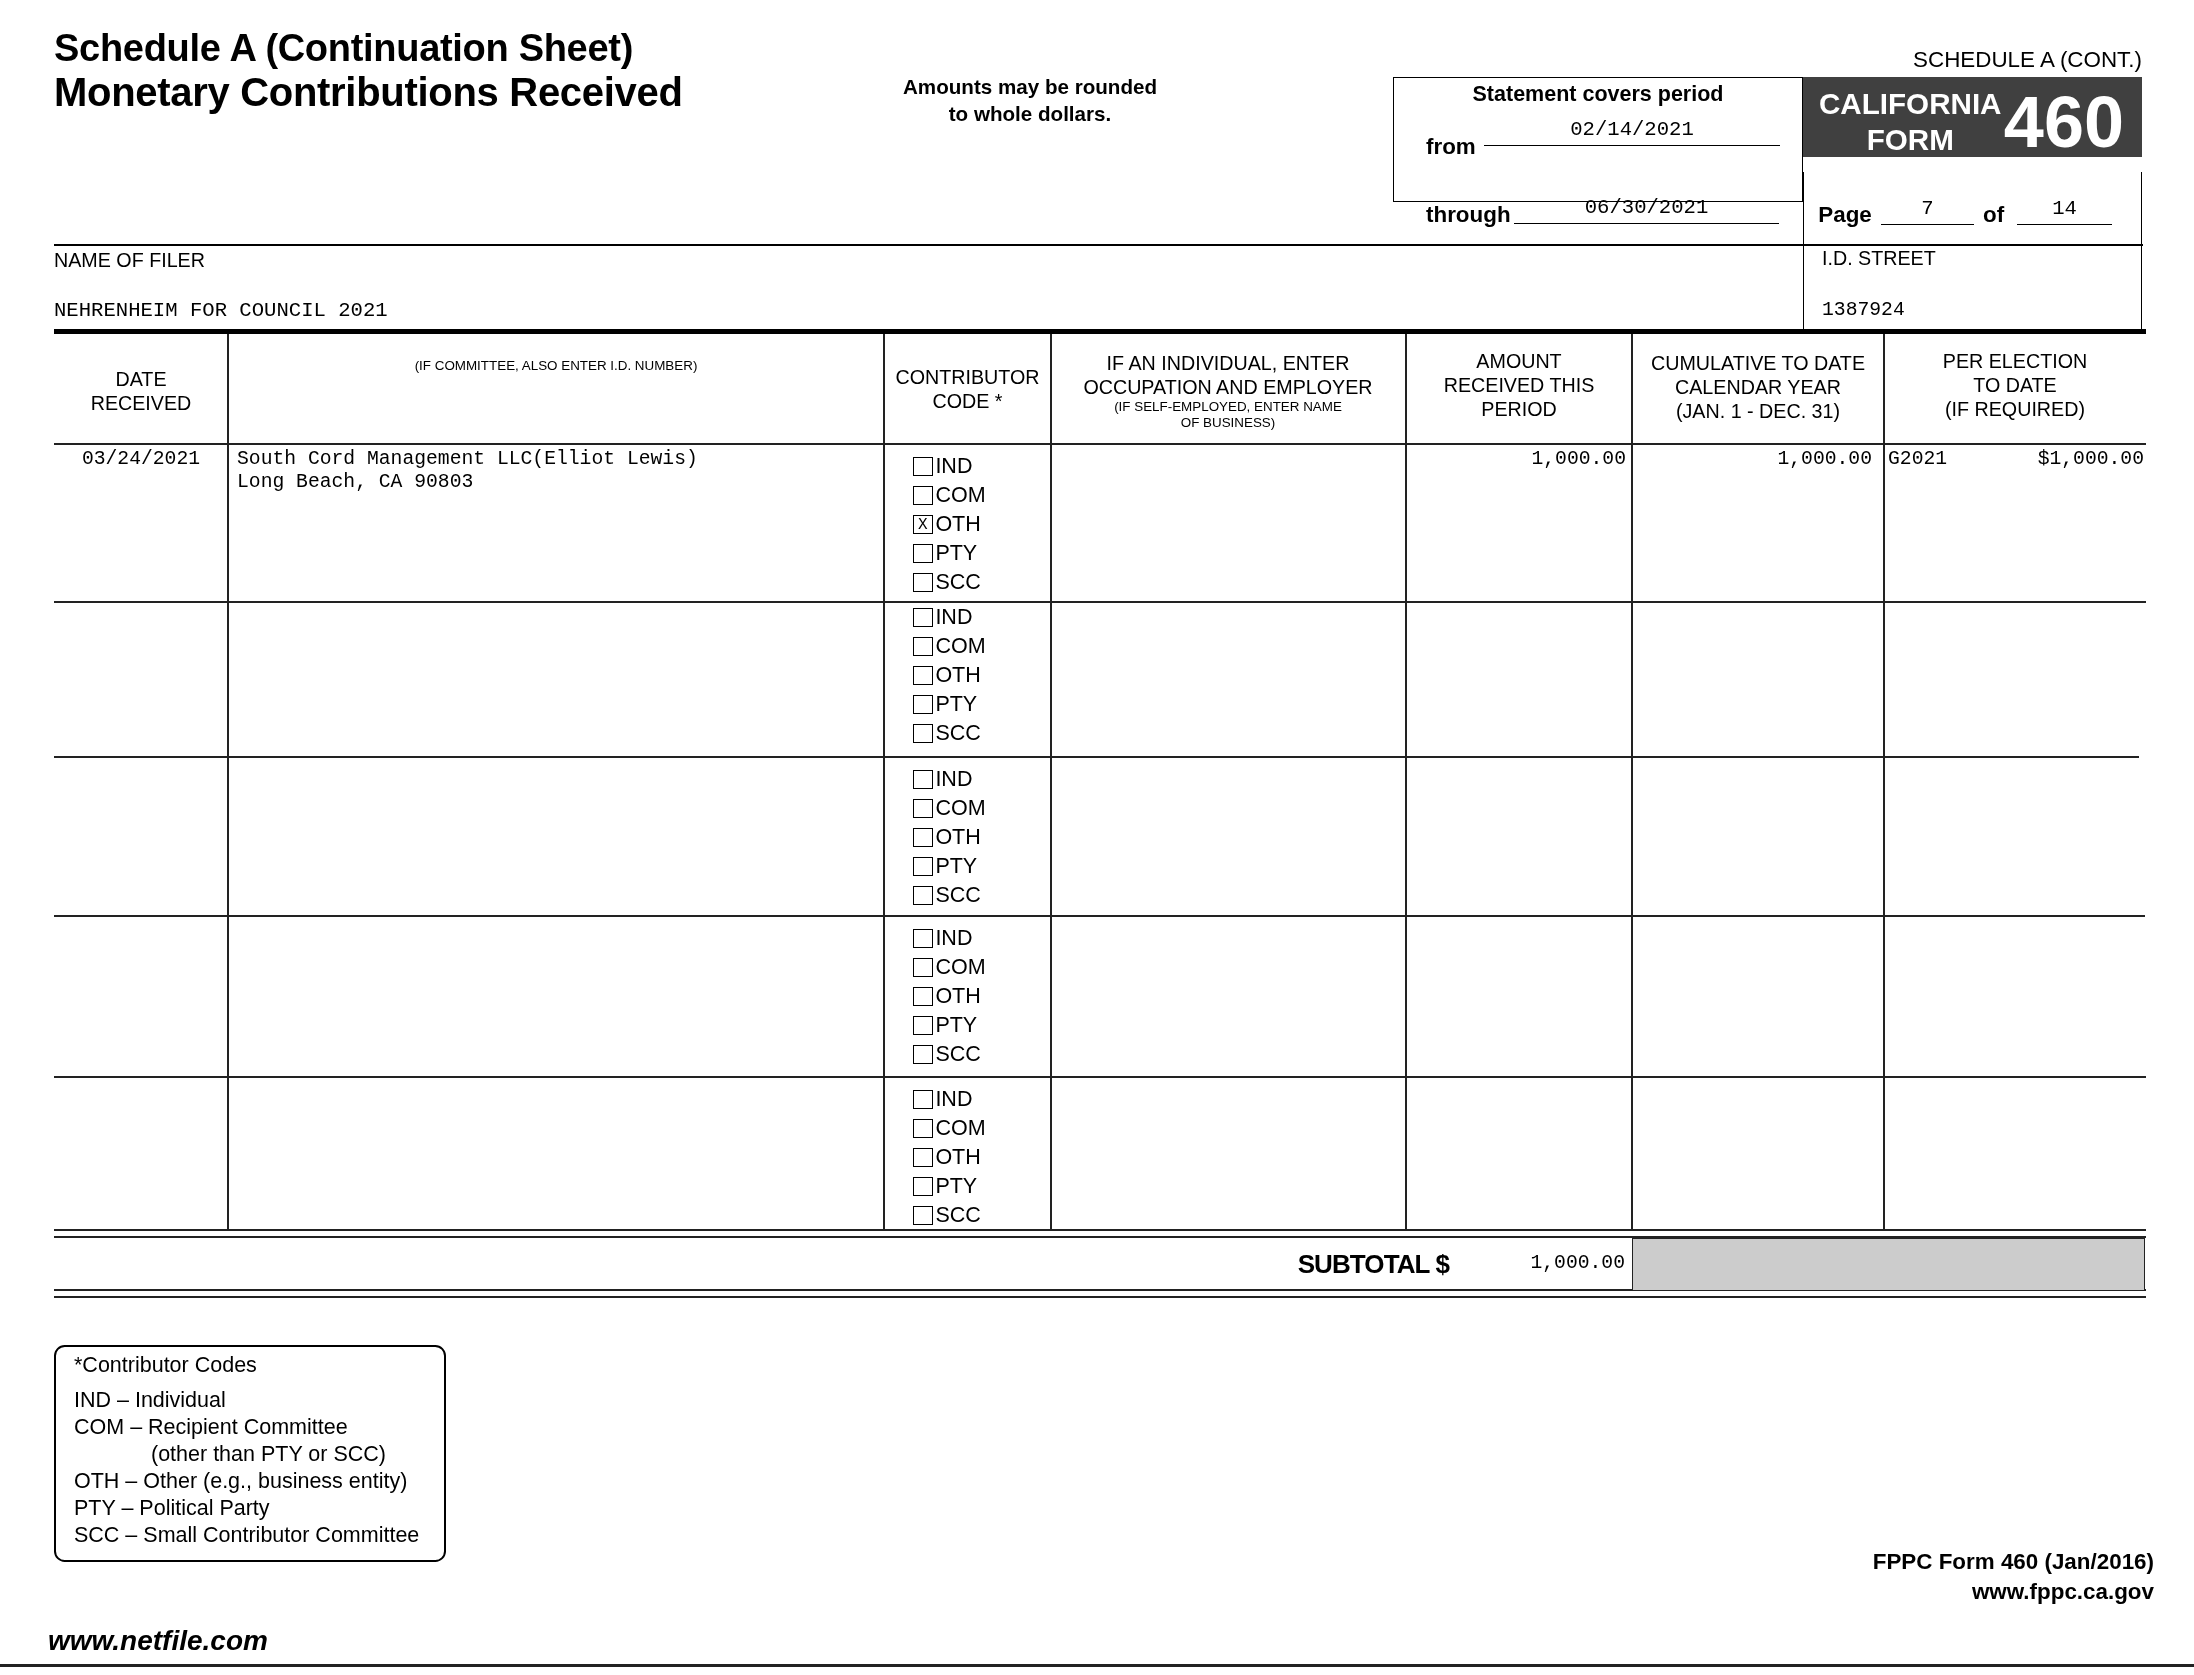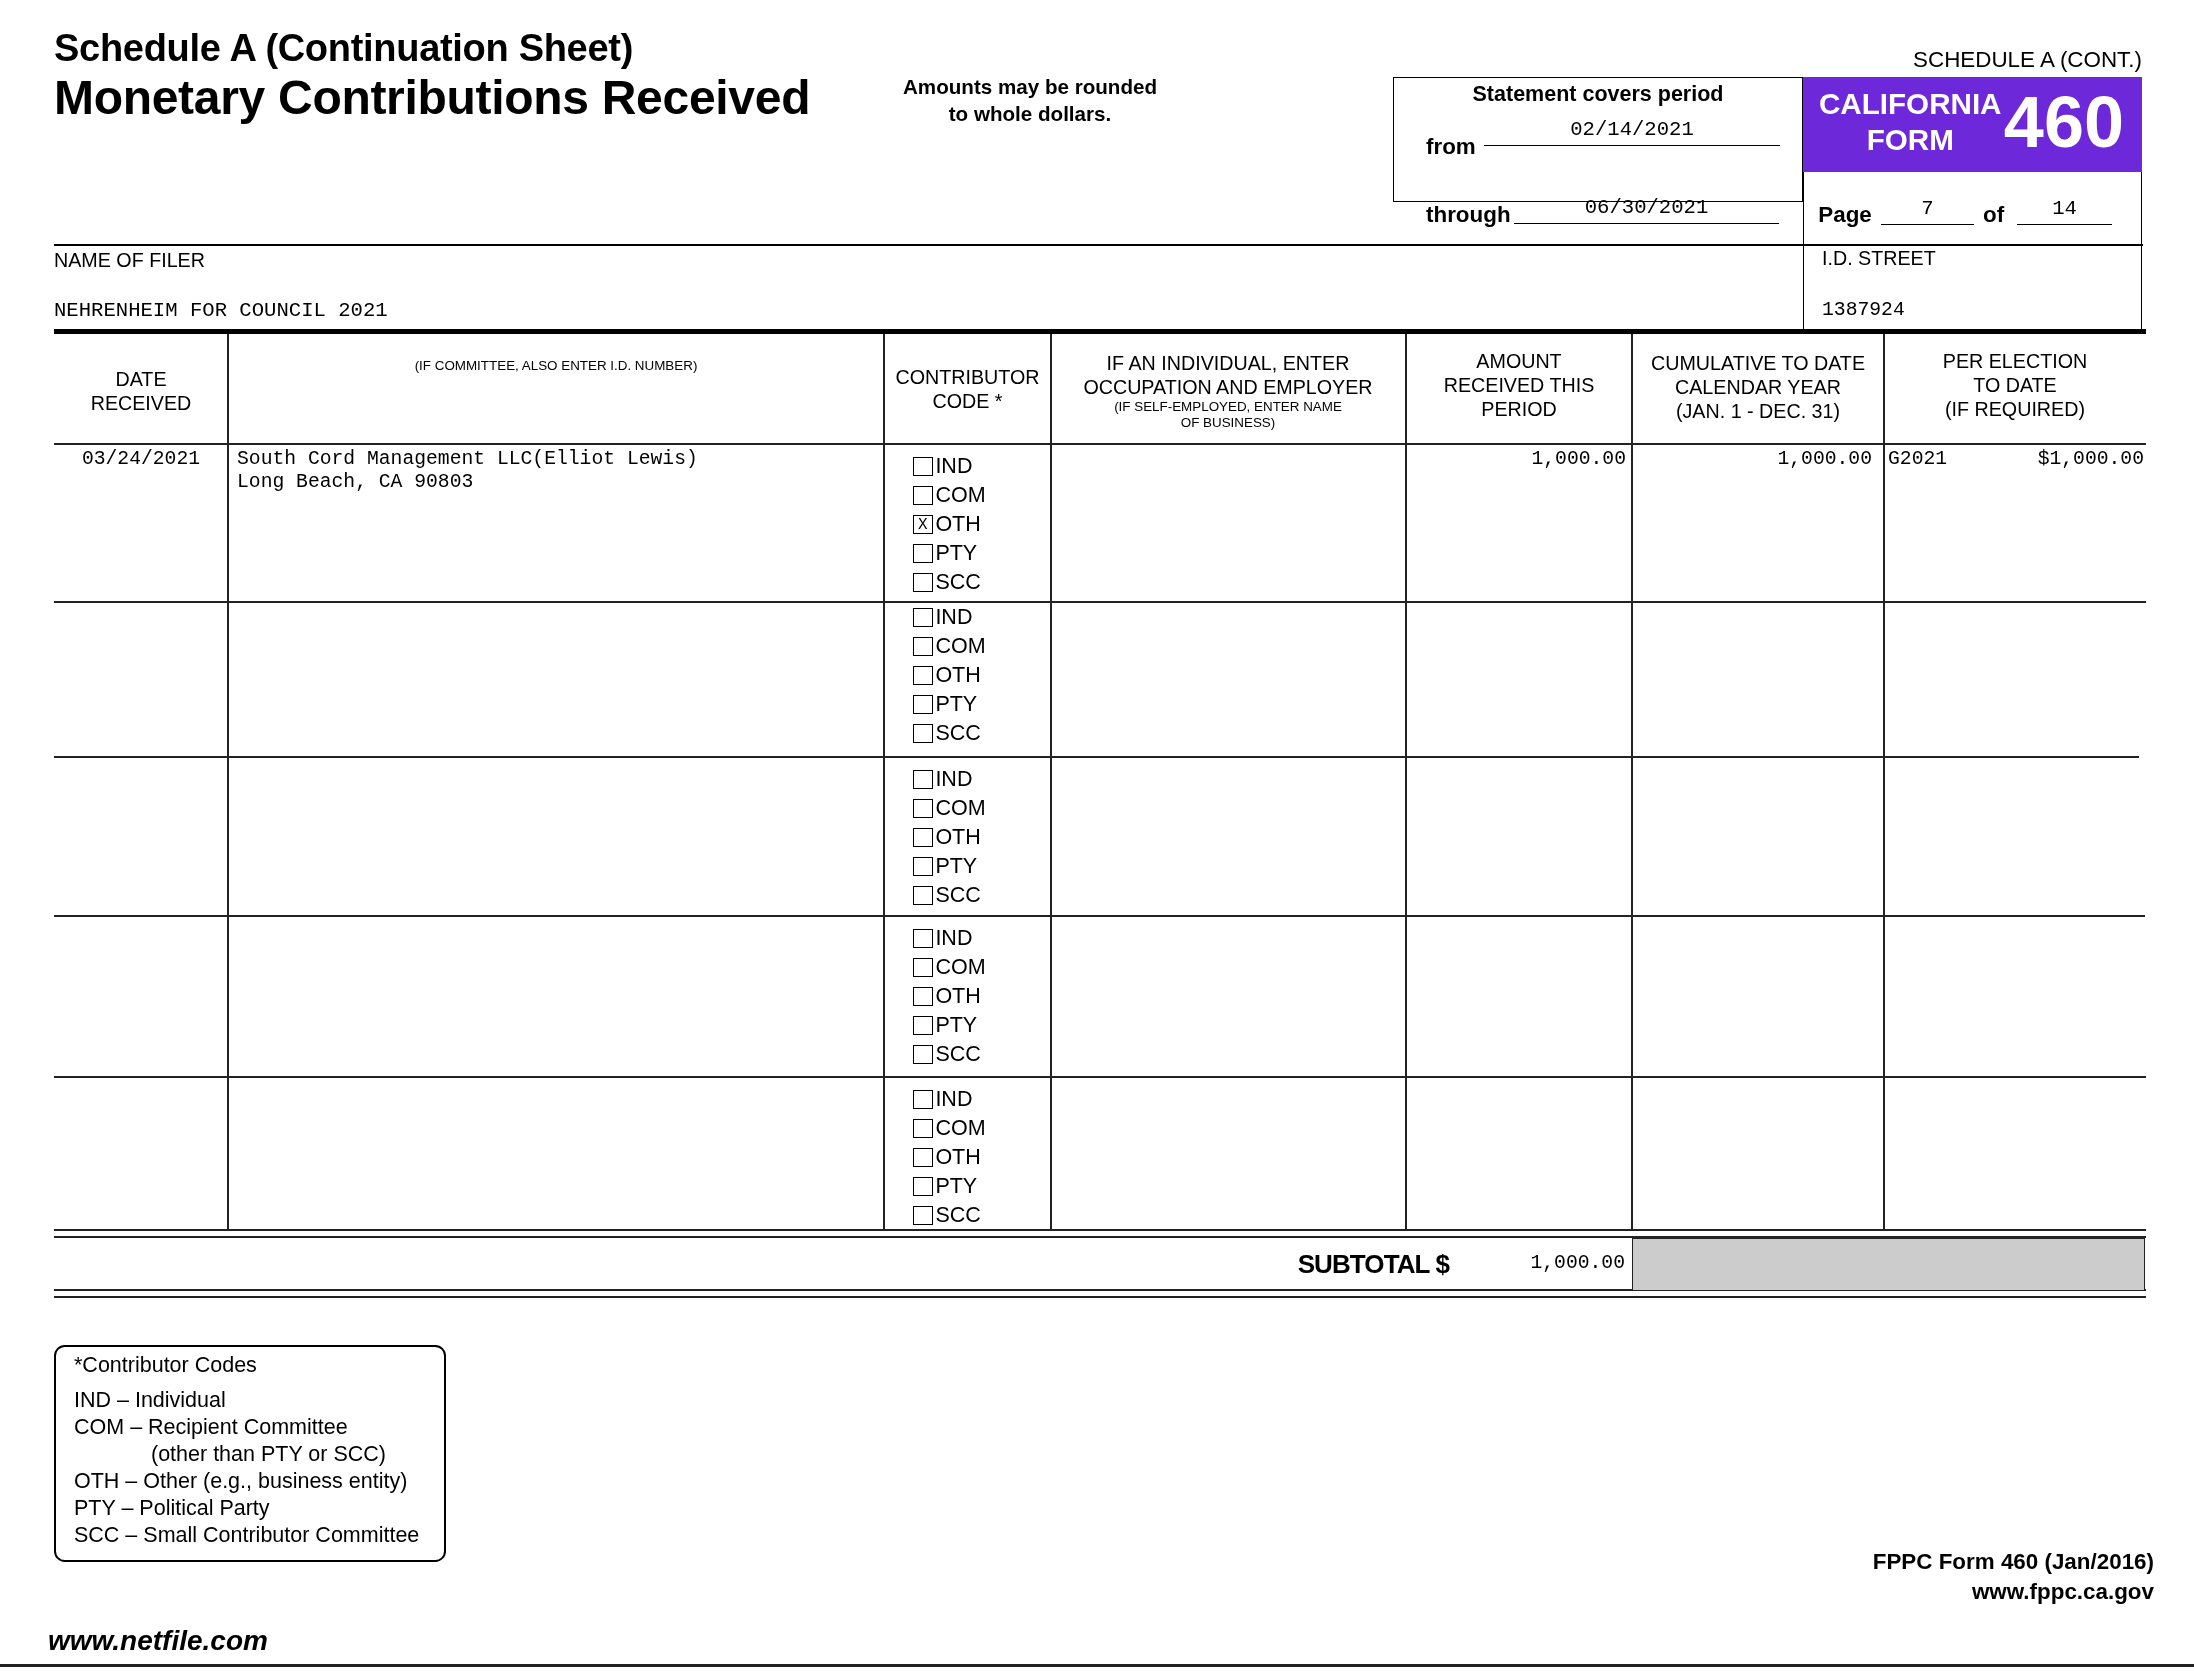--- a/index.html
+++ b/index.html
@@ -3,32 +3,32 @@
 <meta charset="utf-8">
 <style>
   html, body { margin:0; padding:0; background:#ffffff; }
   body { width:2194px; height:1676px; position:relative; overflow:hidden; color:#000;
          font-family:"Liberation Sans", sans-serif; }
   .abs { position:absolute; }
   .mono { font-family:"Liberation Mono", "DejaVu Sans Mono", monospace; }
 
   
   #title1 { left:54px; top:27px; font-size:38px; font-weight:bold; letter-spacing:-0.3px; }
-  #title2 { left:54px; top:70px; font-size:48px; font-weight:bold; letter-spacing:-0.3px;text-align:center; }
+  #title2 { left:54px; top:70px; font-size:40px; font-weight:bold; letter-spacing:-0.3px;text-align:center; }
   #rounding { left:860px; top:73px; width:340px; text-align:center; font-size:20.6px; font-weight:bold; line-height:27px; }
   #sched-cont { right:52px; top:47px; font-size:22.4px; }
 
   
   #stmt-box { left:1393px; top:77px; width:410px; height:125px; border:1.8px solid #000; box-sizing:border-box; }
   #stmt-title { left:0; top:3.6px; width:100%; text-align:center; font-size:21.5px; font-weight:bold; }
   .stmt-lbl { font-size:22.4px; font-weight:bold; }
   .uline { border-bottom:1.8px solid #000; text-align:center; font-size:20.6px; }
 
   
-  #ca-box { left:1803px; top:77px; width:339px; height:95px; background:#6d28d9; color:#fff; }
+  #ca-box { left:1803px; top:77px; width:339px; height:80px; background:#404040; color:#fff; }
   #ca-text { left:16px; top:9px; font-size:29.6px; font-weight:bold; line-height:36px; text-align:center; }
   #ca-num { right:18px; top:3.6px; font-size:72px; font-weight:bold; }
   #page-box { left:1803px; top:172px; width:339px; height:73px; border-left:1.8px solid #000; border-right:1.8px solid #000; box-sizing:border-box; }
 
   
   #filer-line { left:54px; top:244px; width:2089px; height:1.8px; background:#000; }
   #id-box { left:1803px; top:245px; width:339px; height:84px; border-left:1.8px solid #000; border-right:1.8px solid #000; box-sizing:border-box; }
   .small-lbl { font-size:19.7px; }
   #thick-line { left:54px; top:329px; width:2092px; height:5.4px; background:#000; }
 

